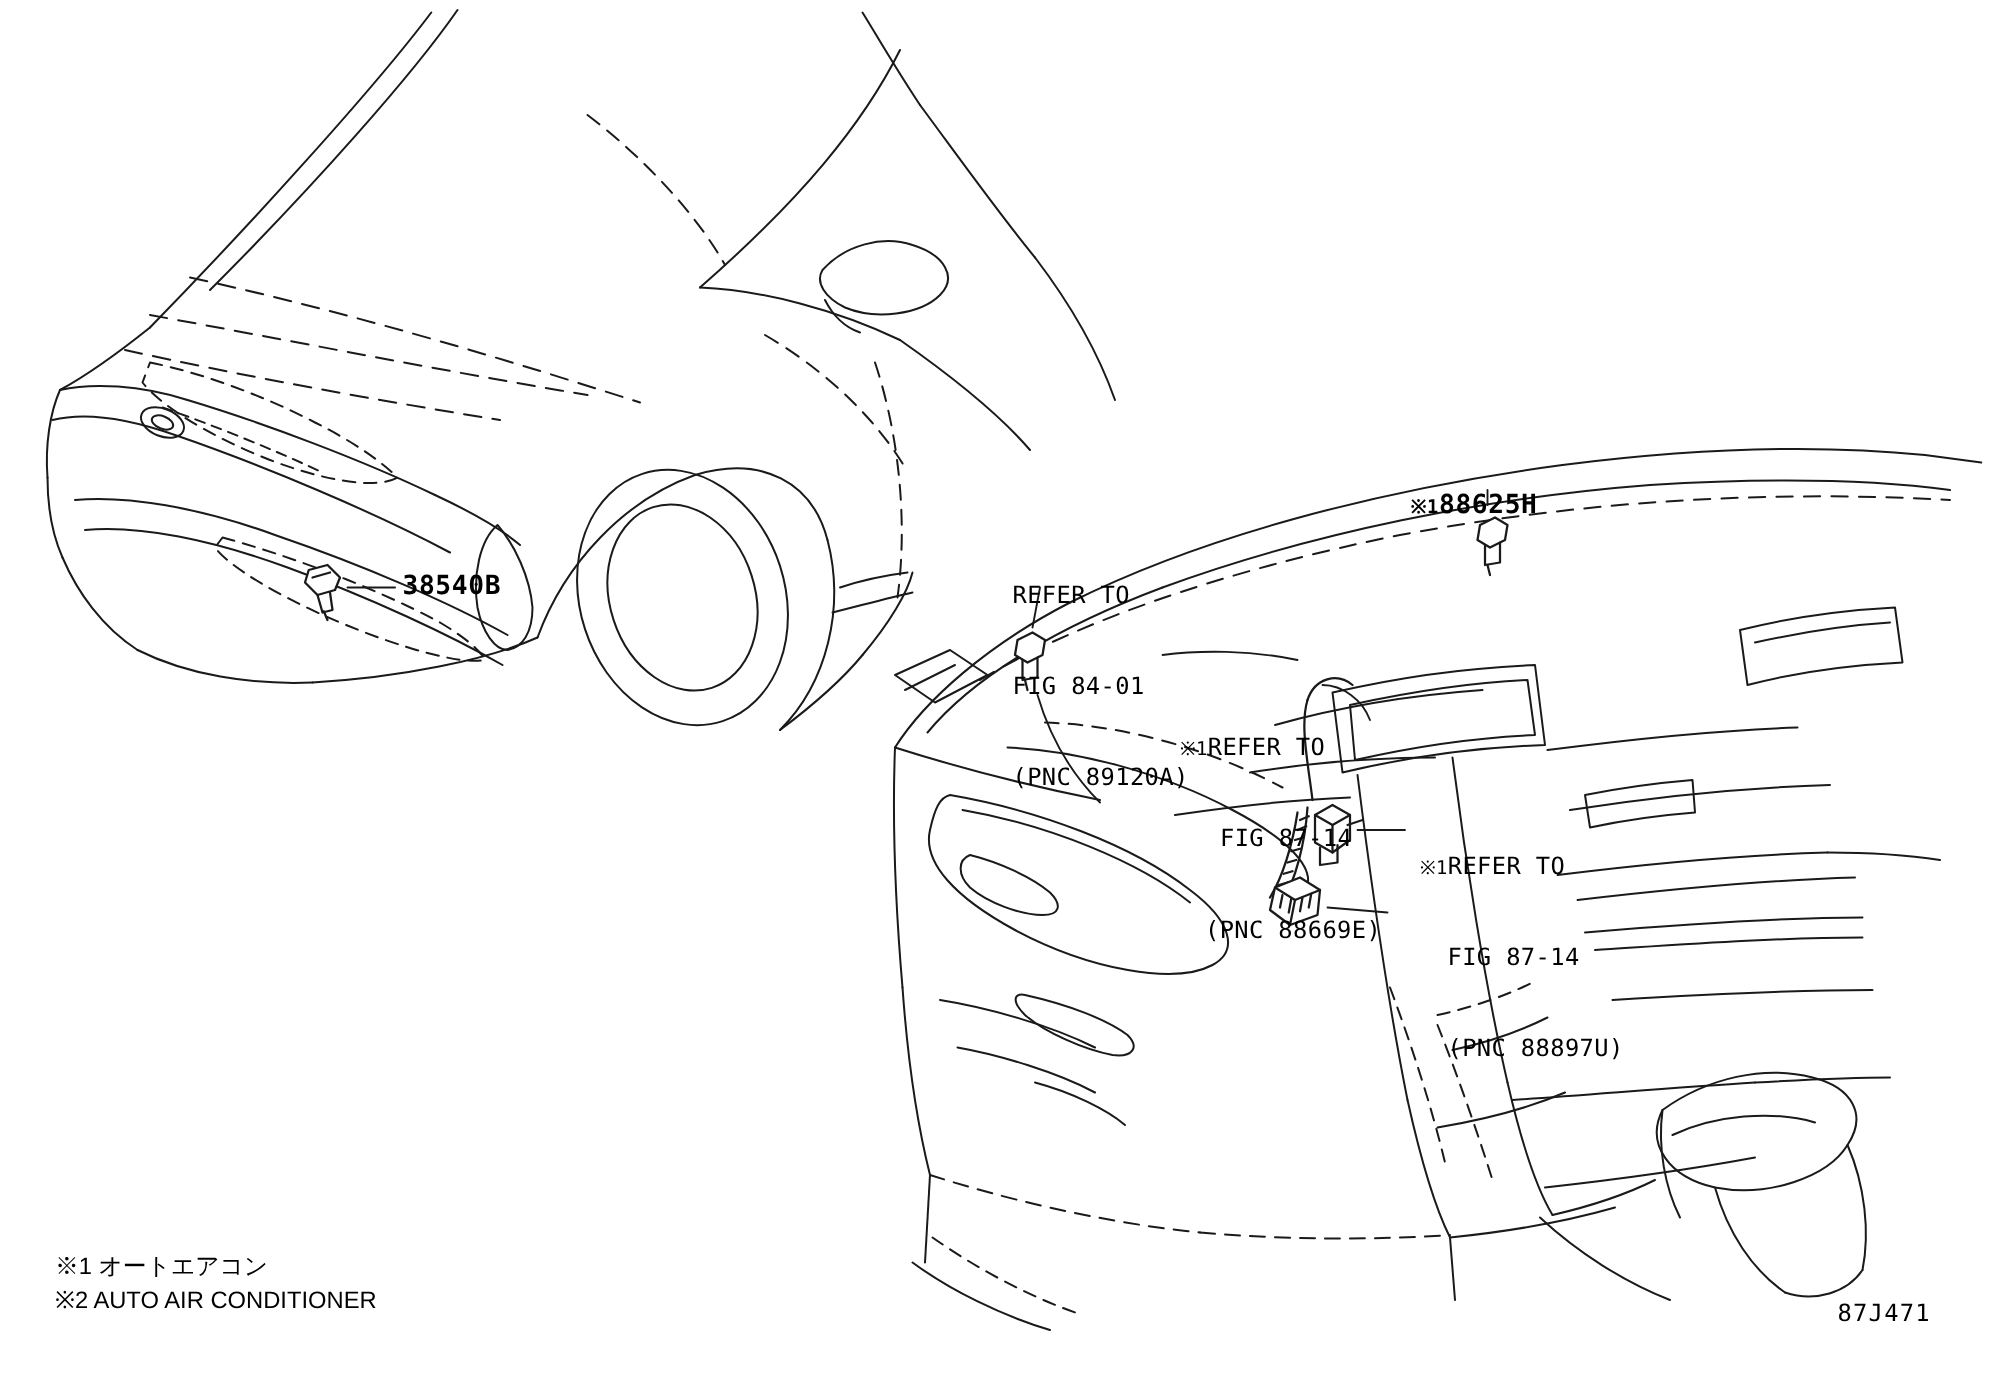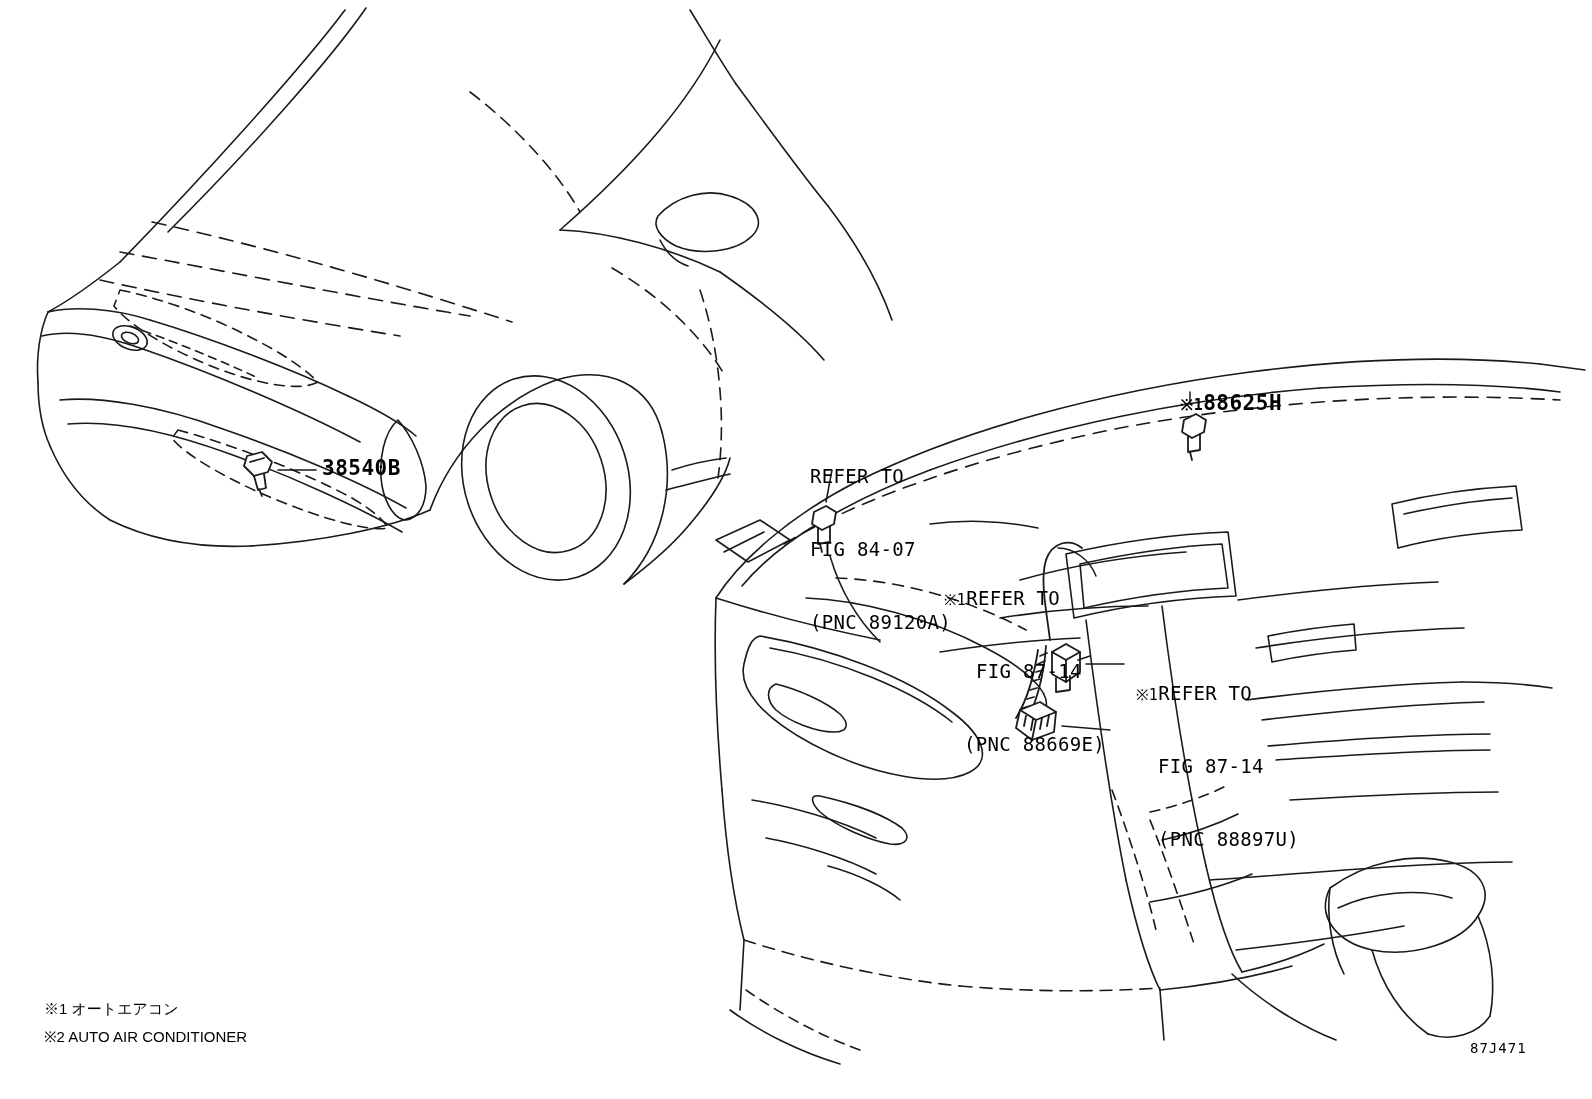--- a/index.html
+++ b/index.html
@@ -39,28 +39,28 @@
     letter-spacing: 0.3px;
     margin-left: 32px;
   }
   .ref-pnc {
     font-weight: normal;
     text-align: center;
   }
   .note {
     position: absolute;
     font-family: "Liberation Sans", sans-serif;
-    font-size: 15px;
+    font-size: 19px;
     color: #000000;
     white-space: pre;
   }
   .figno {
     position: absolute;
     font-family: "DejaVu Sans Mono", monospace;
-    font-size: 14px;
+    font-size: 19px;
     color: #000000;
     letter-spacing: 1px;
   }
   .mark {
     font-size: 15px;
   }
 </style>
 </head>
 <body>
 
@@ -279,28 +279,28 @@
       </g>
 
       <g stroke-width="1.5">
         <path d="M830 556 C 840 590, 858 620, 880 642" stroke-dasharray="0"></path>
       </g>
     </g>
   </svg>
 
   <div class="lbl part-num" style="left:322px; top:455px;">38540B</div>
 
-  <div class="lbl part-num" style="left:1128px; top:363px;">
+  <div class="lbl part-num" style="left:1076px; top:363px;">
     <span class="mark">※1</span><span>88625H</span>
   </div>
 
 
   <div class="lbl ref-block" style="left:778px; top:415px;">
     <div>REFER TO</div>
-    <div>FIG 84-07</div>
+    <div>FIG 84-01</div>
     <div class="ref-pnc">(PNC 89120A)</div>
   </div>
 
   <div class="lbl ref-block" style="left:912px; top:537px;">
     <div><span class="mark">※1</span><span>REFER TO</span></div>
     <div style="padding-left:32px;">FIG 87-14</div>
     <div class="ref-pnc" style="padding-left:20px;">(PNC 88669E)</div>
   </div>
 
   <div class="lbl ref-block" style="left:1104px; top:632px;">

